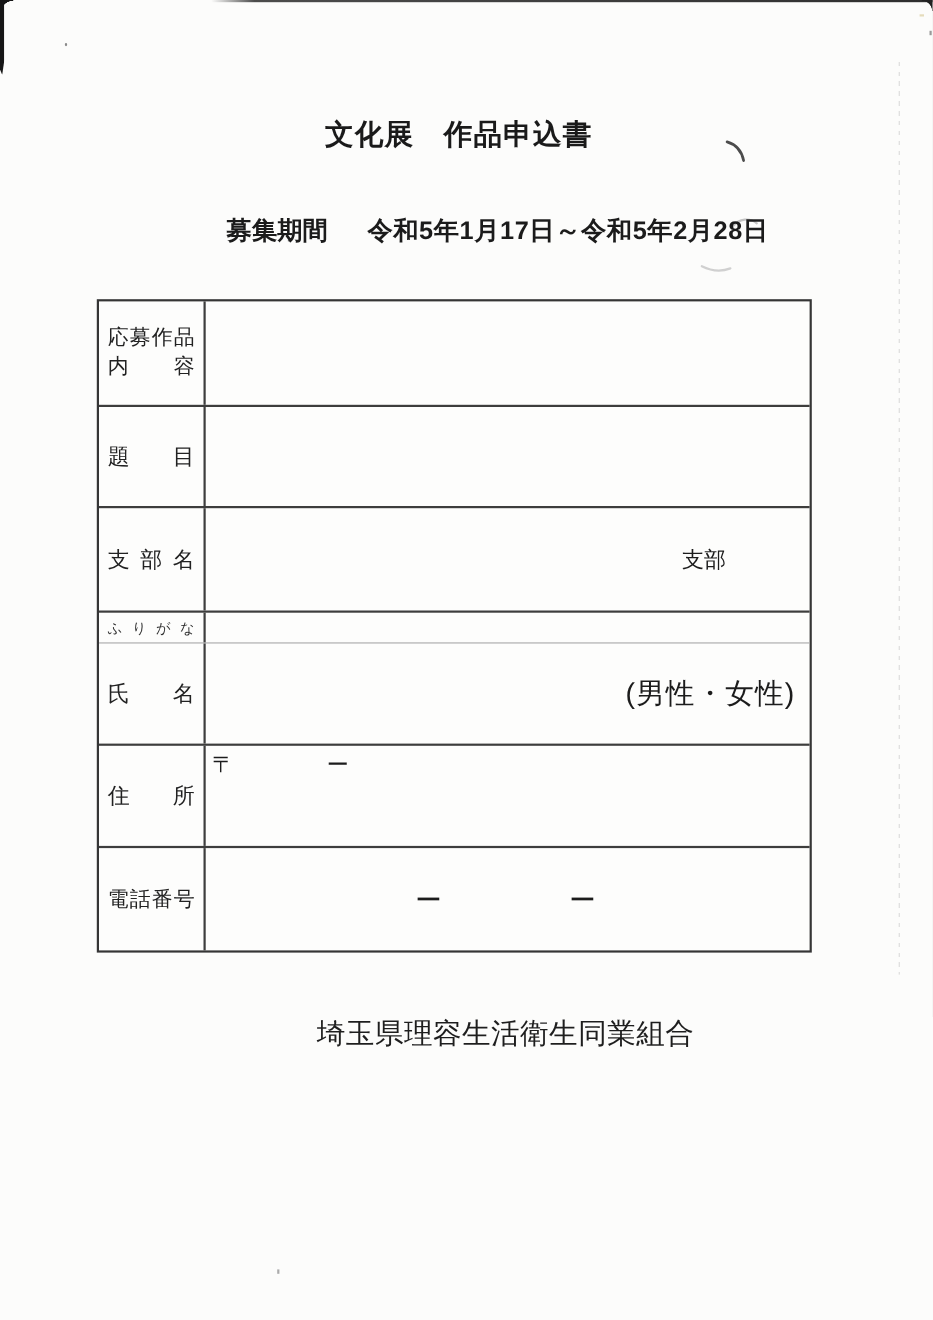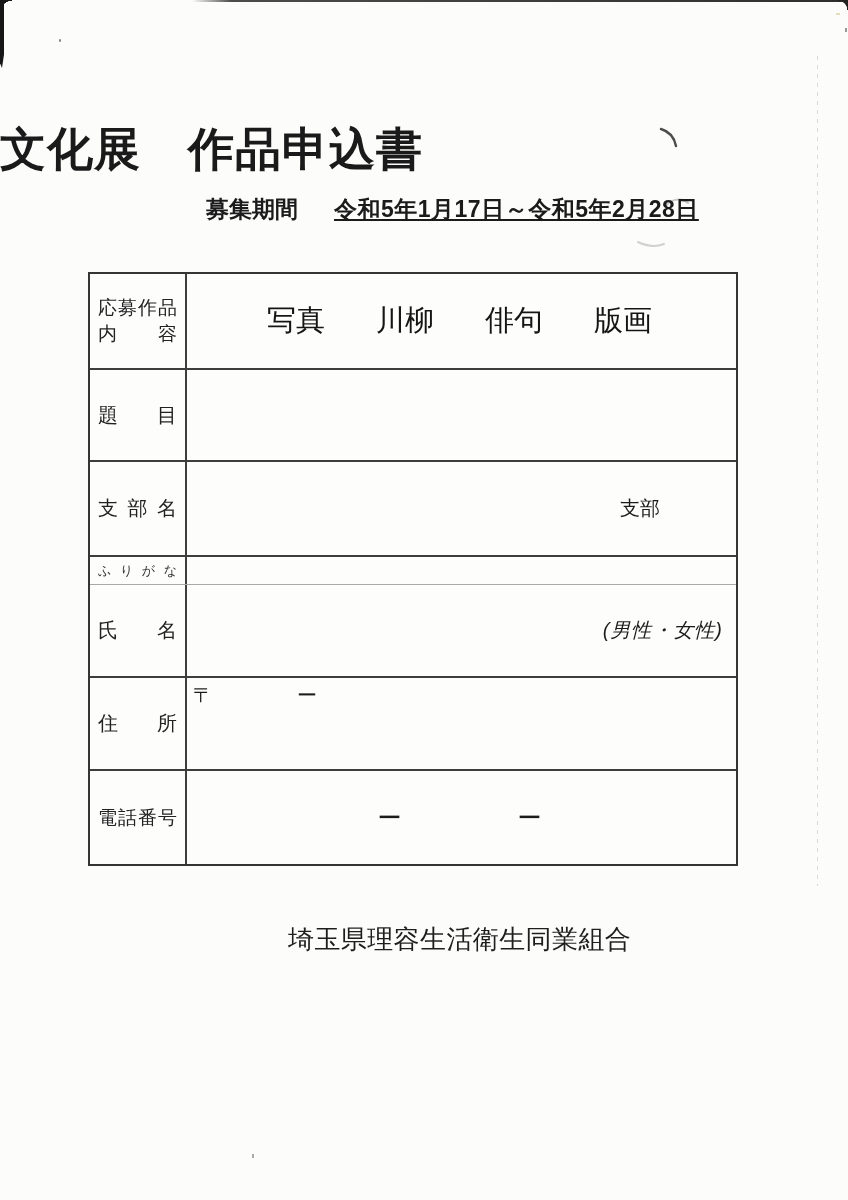--- a/index.html
+++ b/index.html
@@ -27,31 +27,31 @@
   .smudge-b{position:absolute;left:636px;top:238px;}
   .scanner-streak{position:absolute;left:817px;top:56px;width:1px;height:830px;
     background:repeating-linear-gradient(to bottom,#dadada 0 4px,transparent 4px 9px);}
   .speck1{position:absolute;left:59px;top:39px;width:2px;height:3px;background:#8a8a8a;border-radius:1px;}
   .speck2{position:absolute;left:845px;top:28px;width:2px;height:4px;background:#9a9a9a;}
   .speck3{position:absolute;left:252px;top:1154px;width:2px;height:4px;background:#ababab;}
   .speck4{position:absolute;left:836px;top:13px;width:4px;height:2px;background:#dccf9f;opacity:.7;}
 
   
   .title{
-    position:absolute;left:0;right:14px;top:119px;
-    text-align:left;
-    font-size:46px;font-weight:700;letter-spacing:1px;
+    position:absolute;left:0;right:14px;top:105px;
+    text-align:center;
+    font-size:26px;font-weight:700;letter-spacing:1px;
     color:#1a1a1a;
   }
   .period{
     position:absolute;left:206px;top:194px;
     font-size:23px;font-weight:700;color:#1b1b1b;
     white-space:nowrap;
   }
-  .period .period-value{margin-left:36px;letter-spacing:.5px;text-decoration:underline;}
+  .period .period-value{margin-left:36px;letter-spacing:.5px;}
 
   
   .form-table{
     position:absolute;left:88px;top:272px;width:650px;
     box-sizing:border-box;
     border:2px solid #353535;
     background:#fdfdfc;
   }
   .row{display:flex;box-sizing:border-box;border-top:2px solid #3d3d3d;}
   .row:first-child{border-top:none;}
@@ -72,21 +72,21 @@
   .row-branch{height:95px;}
   .row-furigana{height:29px;}
   .row-furigana .label-cell{font-size:13px;color:#333;}
   .row-name{height:92px;}
   .row-address{height:93px;}
   .row-phone{height:95px;}
   .row-phone .label-cell{font-size:19px;}
 
   .options{padding-left:80px;gap:51px;font-size:29px;color:#151515;}
   .branch-suffix{justify-content:flex-end;padding-right:76px;font-size:20px;padding-left:20px;}
-  .gender-note{justify-content:flex-end;padding-right:13px;font-size:20px;letter-spacing:1px;font-style:italic;}
+  .gender-note{justify-content:flex-end;padding-right:13px;font-size:26px;letter-spacing:1px;}
   .address-cell{align-items:flex-start;padding:4px 0 0 6px;font-size:20px;}
   .postal-dash{margin-left:84px;}
   .phone-cell{justify-content:center;gap:116px;font-size:24px;transform:translateX(-2px);}
 
   .footer-line{
     position:absolute;left:288px;top:922px;
     font-size:26px;letter-spacing:.4px;color:#1e1e1e;
     white-space:nowrap;
   }
 </style>
@@ -133,26 +133,20 @@
             <span>応</span>
             <span>募</span>
             <span>作</span>
             <span>品</span>
           </div>
         <div class="spread">
             <span>内</span>
             <span>容</span>
           </div>
       </div>
-      <div class="content-cell options">
-        <span>写真</span>
-        <span>川柳</span>
-        <span>俳句</span>
-        <span>版画</span>
-      </div>
     </div>
 
     <div class="row row-title">
       <div class="label-cell">
         <div class="spread">
             <span>題</span>
             <span>目</span>
           </div>
       </div>
       <div class="content-cell"></div>

